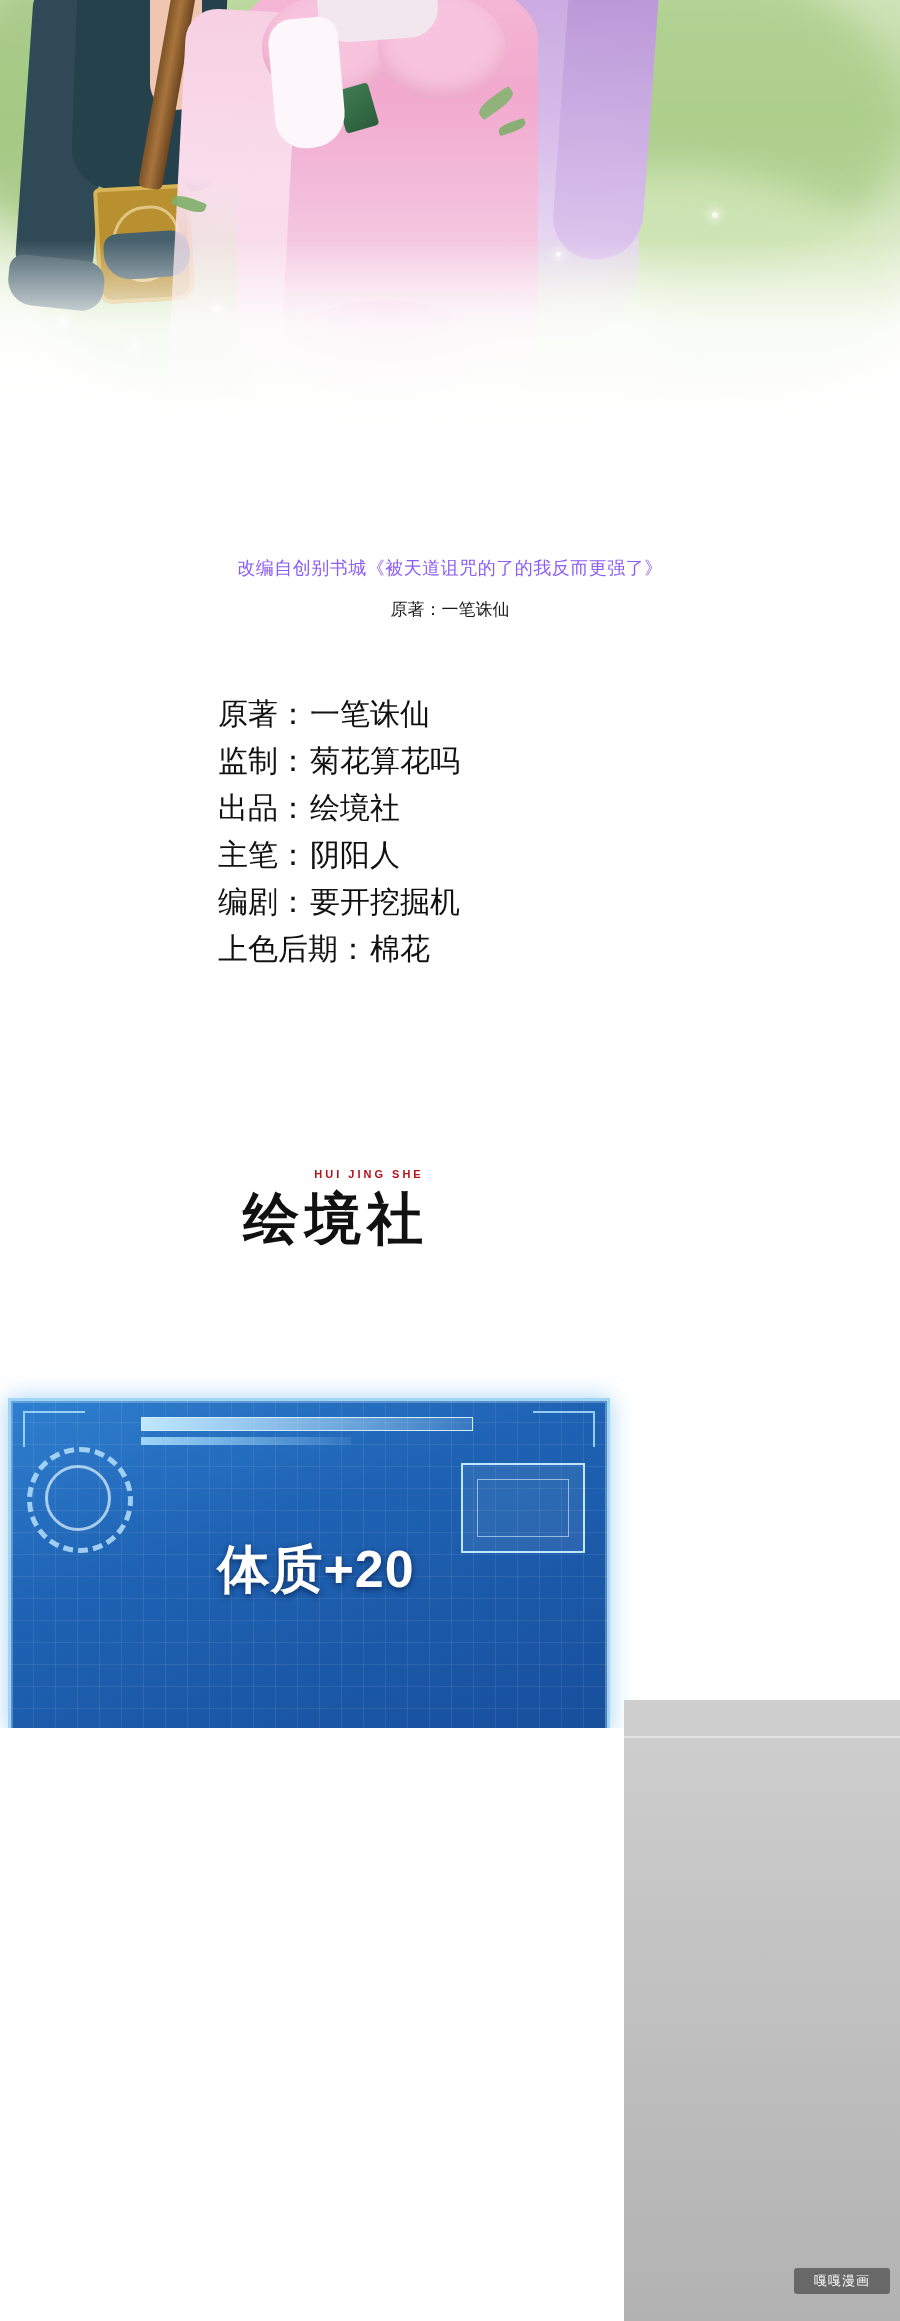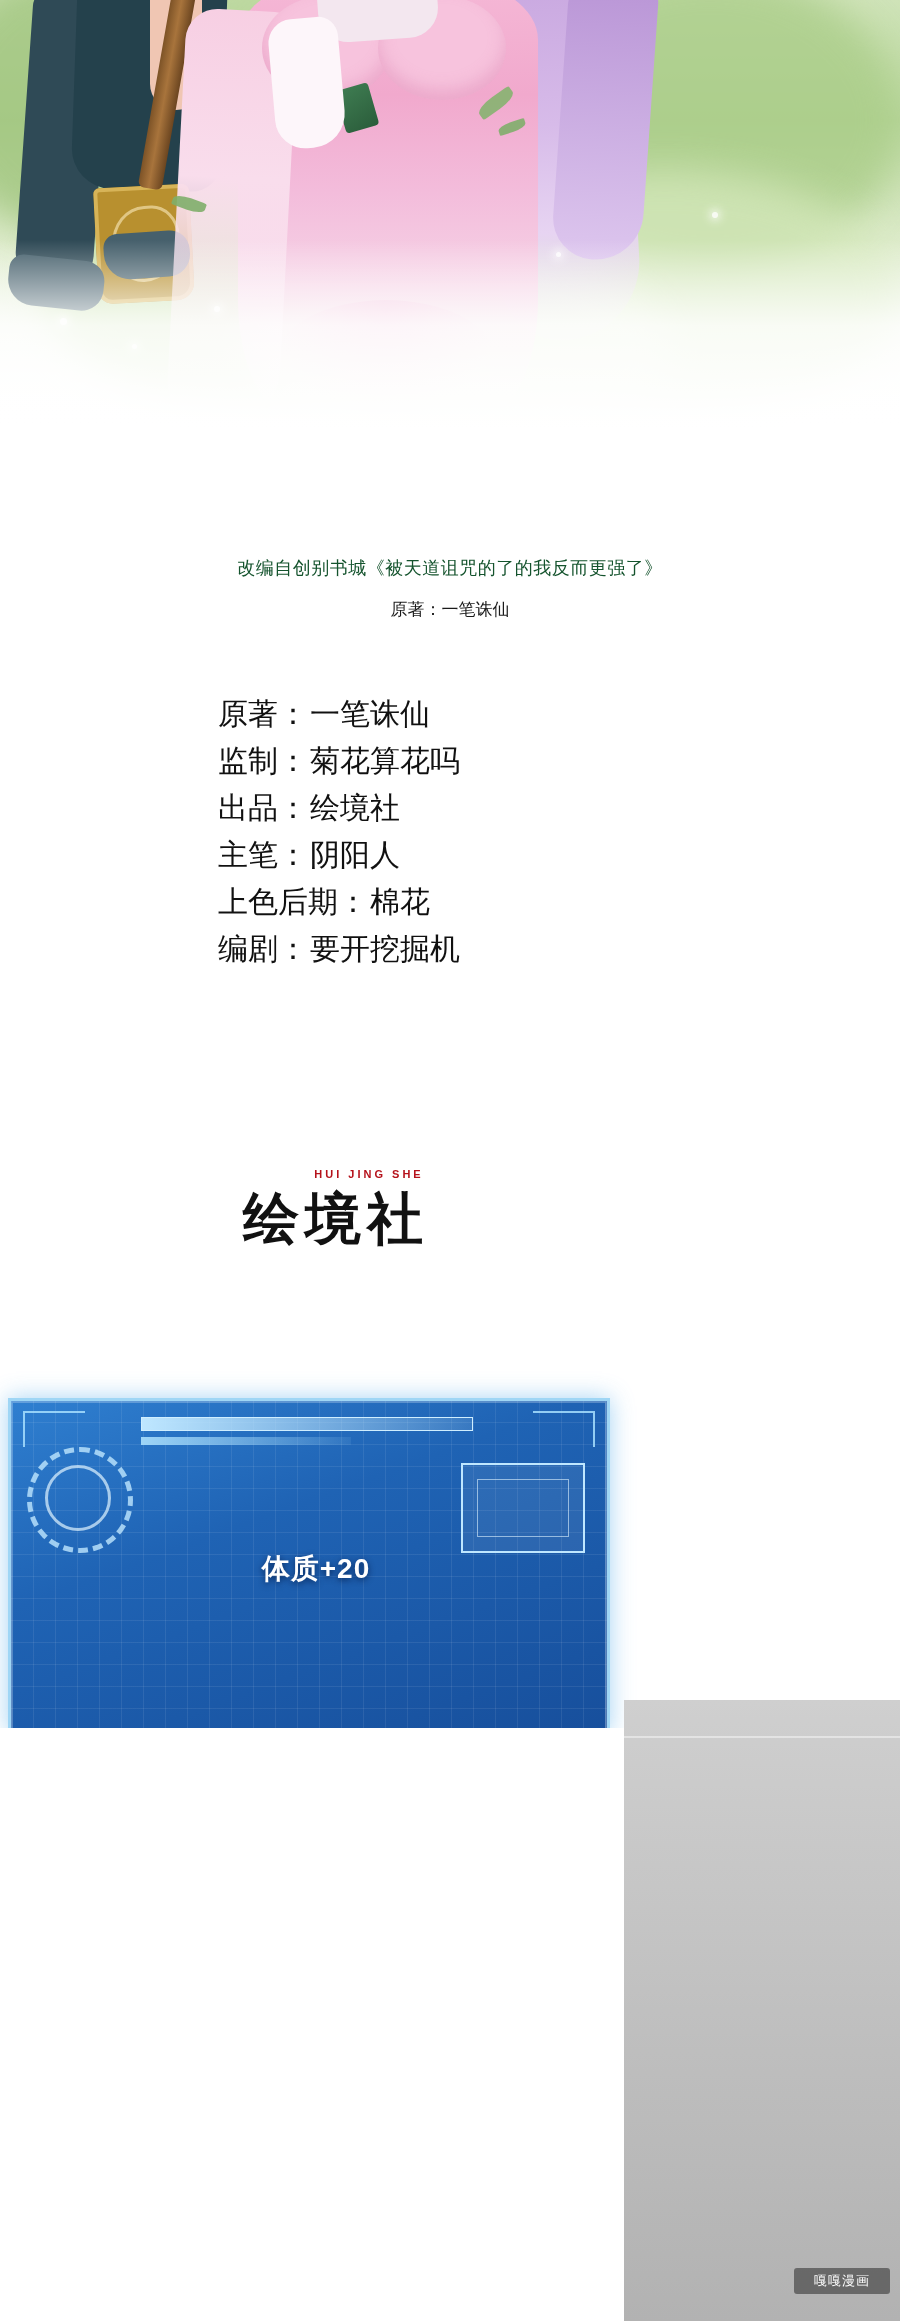--- a/index.html
+++ b/index.html
@@ -167,21 +167,21 @@
     border-radius: 50%; opacity: .85;
     box-shadow: 0 0 8px 3px rgba(255,255,255,.8);
   }
 
   
   .credits-adapt {
     position: absolute;
     left: 0; top: 556px; width: 900px;
     text-align: center;
     font-size: 18px;
-    color: #14532d;
+    color: #8b5cf6;
     letter-spacing: .5px;
   }
   .credits-author-sub {
     position: absolute;
     left: 0; top: 598px; width: 900px;
     text-align: center;
     font-size: 17px;
     color: #1a1a1a;
   }
 
@@ -299,21 +299,21 @@
     color: #ffffff;
     text-shadow: 0 2px 6px rgba(0,20,60,.7);
   }
   .hud-title {
     font-size: 40px;
     font-weight: 700;
     line-height: 56px;
     letter-spacing: 1px;
   }
   .hud-stat {
-    font-size: 28px;
+    font-size: 52px;
     font-weight: 700;
     line-height: 56px;
     letter-spacing: 1px;
   }
 
   
   .grey-plate {
     position: absolute;
     right: 0;
     top: 1700px;
@@ -409,24 +409,24 @@
     <div class="staff-row">
       <span class="role">监制：</span><span class="name">菊花算花吗</span>
     </div>
     <div class="staff-row">
       <span class="role">出品：</span><span class="name">绘境社</span>
     </div>
     <div class="staff-row">
       <span class="role">主笔：</span><span class="name">阴阳人</span>
     </div>
     <div class="staff-row">
+      <span class="role">编剧：</span><span class="name">要开挖掘机</span>
+    </div>
+    <div class="staff-row">
       <span class="role">上色后期：</span><span class="name">棉花</span>
-    </div>
-    <div class="staff-row">
-      <span class="role">编剧：</span><span class="name">要开挖掘机</span>
     </div>
   </div>
 
   <div class="logo-wrap">
     <div class="logo-latin">HUI JING SHE</div>
     <div class="logo-cn">绘境社</div>
   </div>
 
   <div class="hud">
     <div class="hud-grid"></div>

